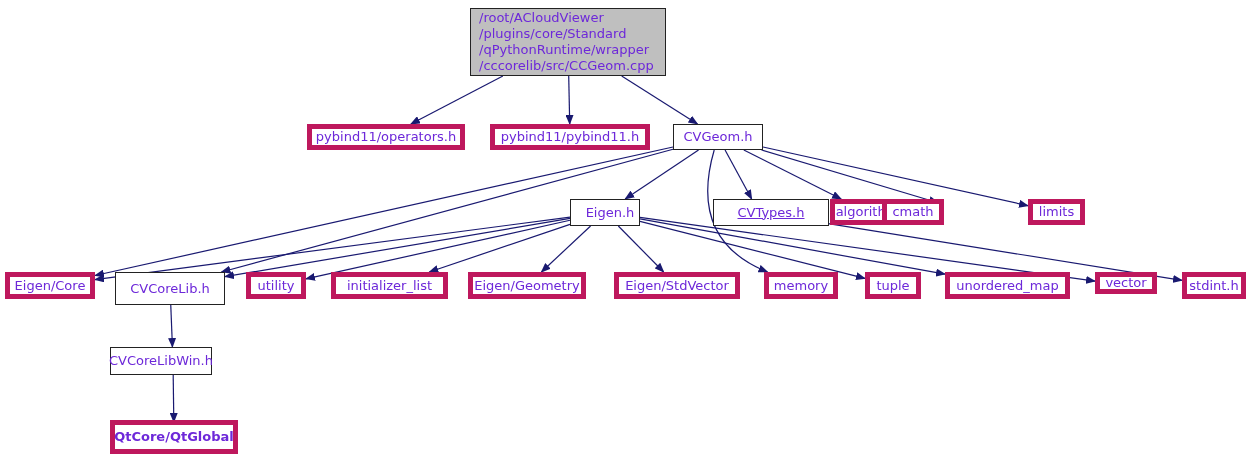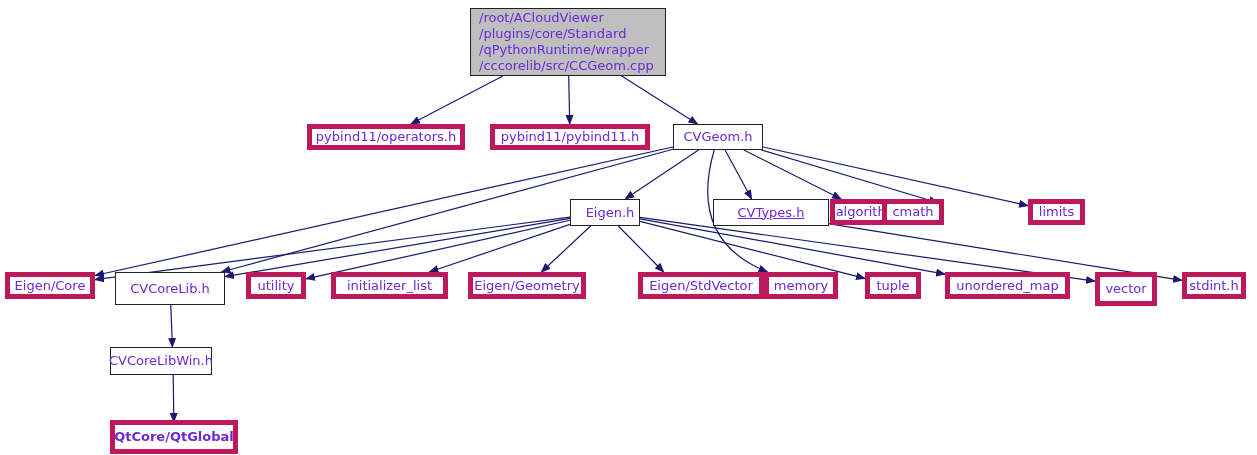--- a/index.html
+++ b/index.html
@@ -86,22 +86,22 @@
       <div class="node linked" style="left: 570px; top: 199px; width: 70px; height: 27px; padding-left: 14px;">Eigen.h</div>
       <div class="node linked" style="left: 713px; top: 199px; width: 116px; height: 27px; text-decoration: underline;">CVTypes.h</div>
       <div class="node leaf" style="left: 830px; top: 199px; width: 74px; height: 26px;">algorithm</div>
       <div class="node leaf" style="left: 882px; top: 199px; width: 62px; height: 26px;">cmath</div>
       <div class="node leaf" style="left: 1028px; top: 199px; width: 57px; height: 26px;">limits</div>
       <div class="node leaf" style="left: 5px; top: 272px; width: 90px; height: 27px;">Eigen/Core</div>
       <div class="node linked" style="left: 115px; top: 272px; width: 110px; height: 33px;">CVCoreLib.h</div>
       <div class="node leaf" style="left: 246px; top: 272px; width: 60px; height: 27px;">utility</div>
       <div class="node leaf" style="left: 331px; top: 272px; width: 117px; height: 27px;">initializer_list</div>
       <div class="node leaf" style="left: 468px; top: 272px; width: 118px; height: 27px;">Eigen/Geometry</div>
-      <div class="node leaf" style="left: 614px; top: 272px; width: 126px; height: 27px; margin-left: 24px;">Eigen/StdVector</div>
+      <div class="node leaf" style="left: 614px; top: 272px; width: 126px; height: 27px;">Eigen/StdVector</div>
       <div class="node leaf" style="left: 764px; top: 272px; width: 74px; height: 27px;">memory</div>
       <div class="node leaf" style="left: 865px; top: 272px; width: 56px; height: 27px;">tuple</div>
       <div class="node leaf" style="left: 945px; top: 272px; width: 125px; height: 27px;">unordered_map</div>
-      <div class="node leaf" style="left: 1095px; top: 272px; width: 62px; height: 34px; text-align: center;">vector</div>
+      <div class="node leaf" style="left: 1095px; top: 272px; width: 62px; height: 22px; text-align: center;">vector</div>
       <div class="node leaf" style="left: 1182px; top: 272px; width: 64px; height: 27px;">stdint.h</div>
       <div class="node linked" style="left: 110px; top: 347px; width: 102px; height: 28px;">CVCoreLibWin.h</div>
       <div class="node leaf" style="left: 110px; top: 420px; width: 128px; height: 34px; font-weight: bold;">QtCore/QtGlobal</div>
     </div>
 </div>
 
 </body></html>

